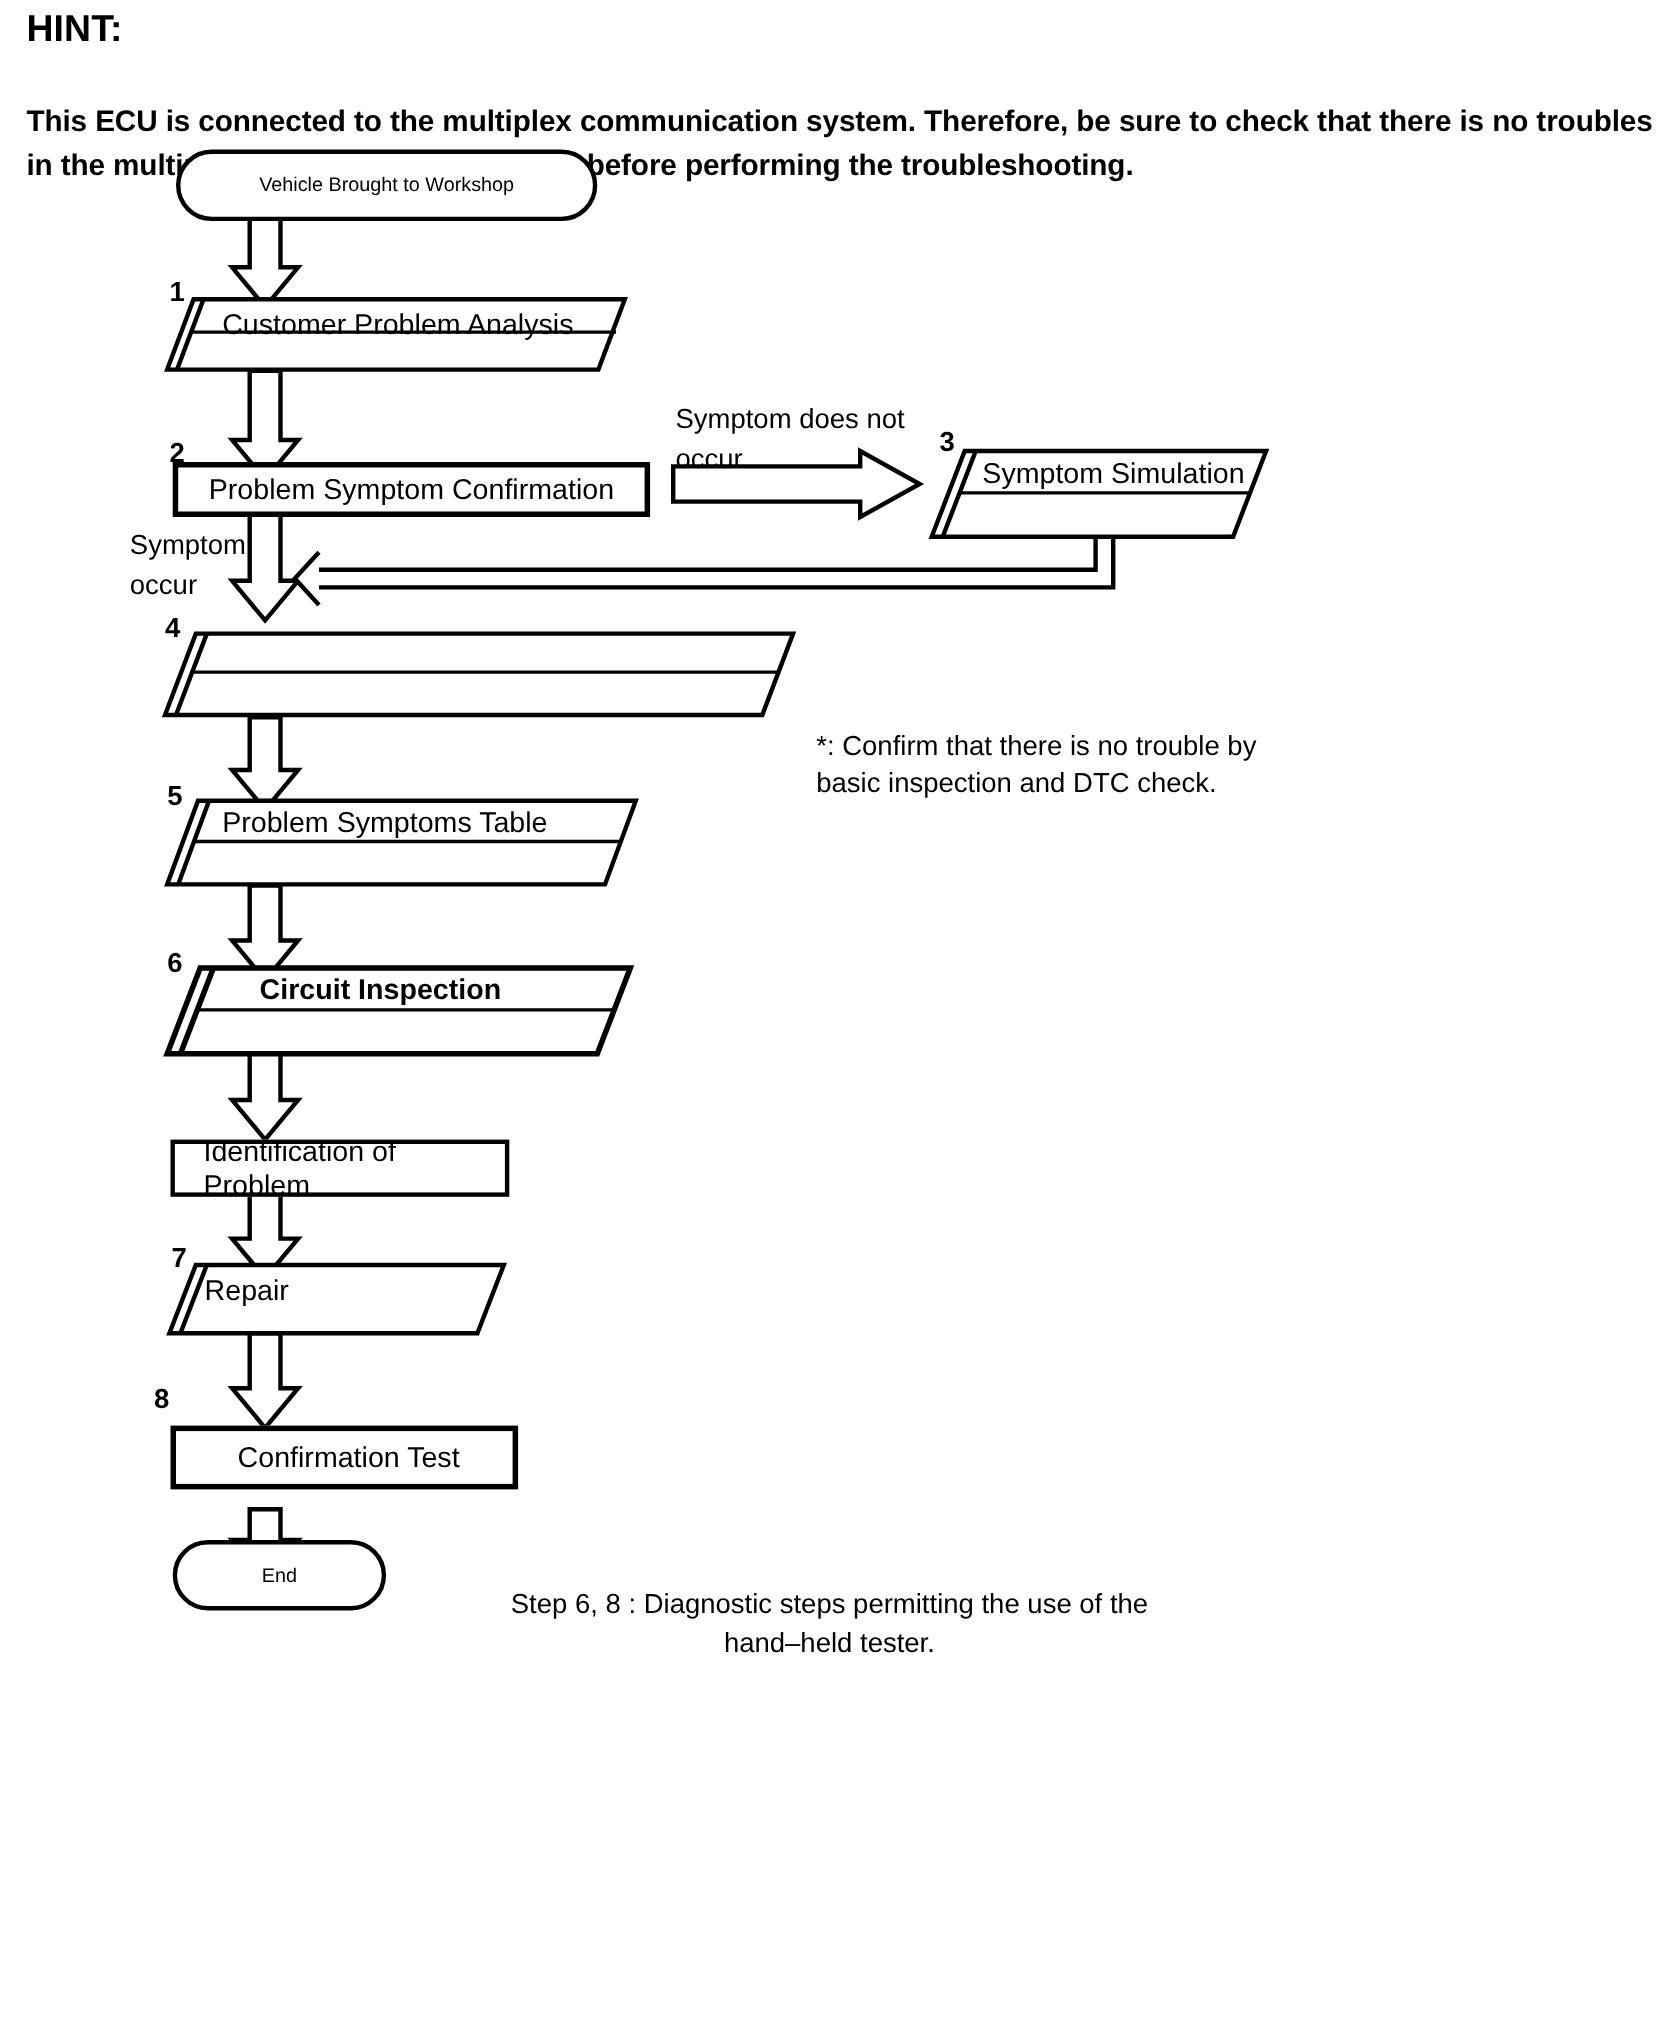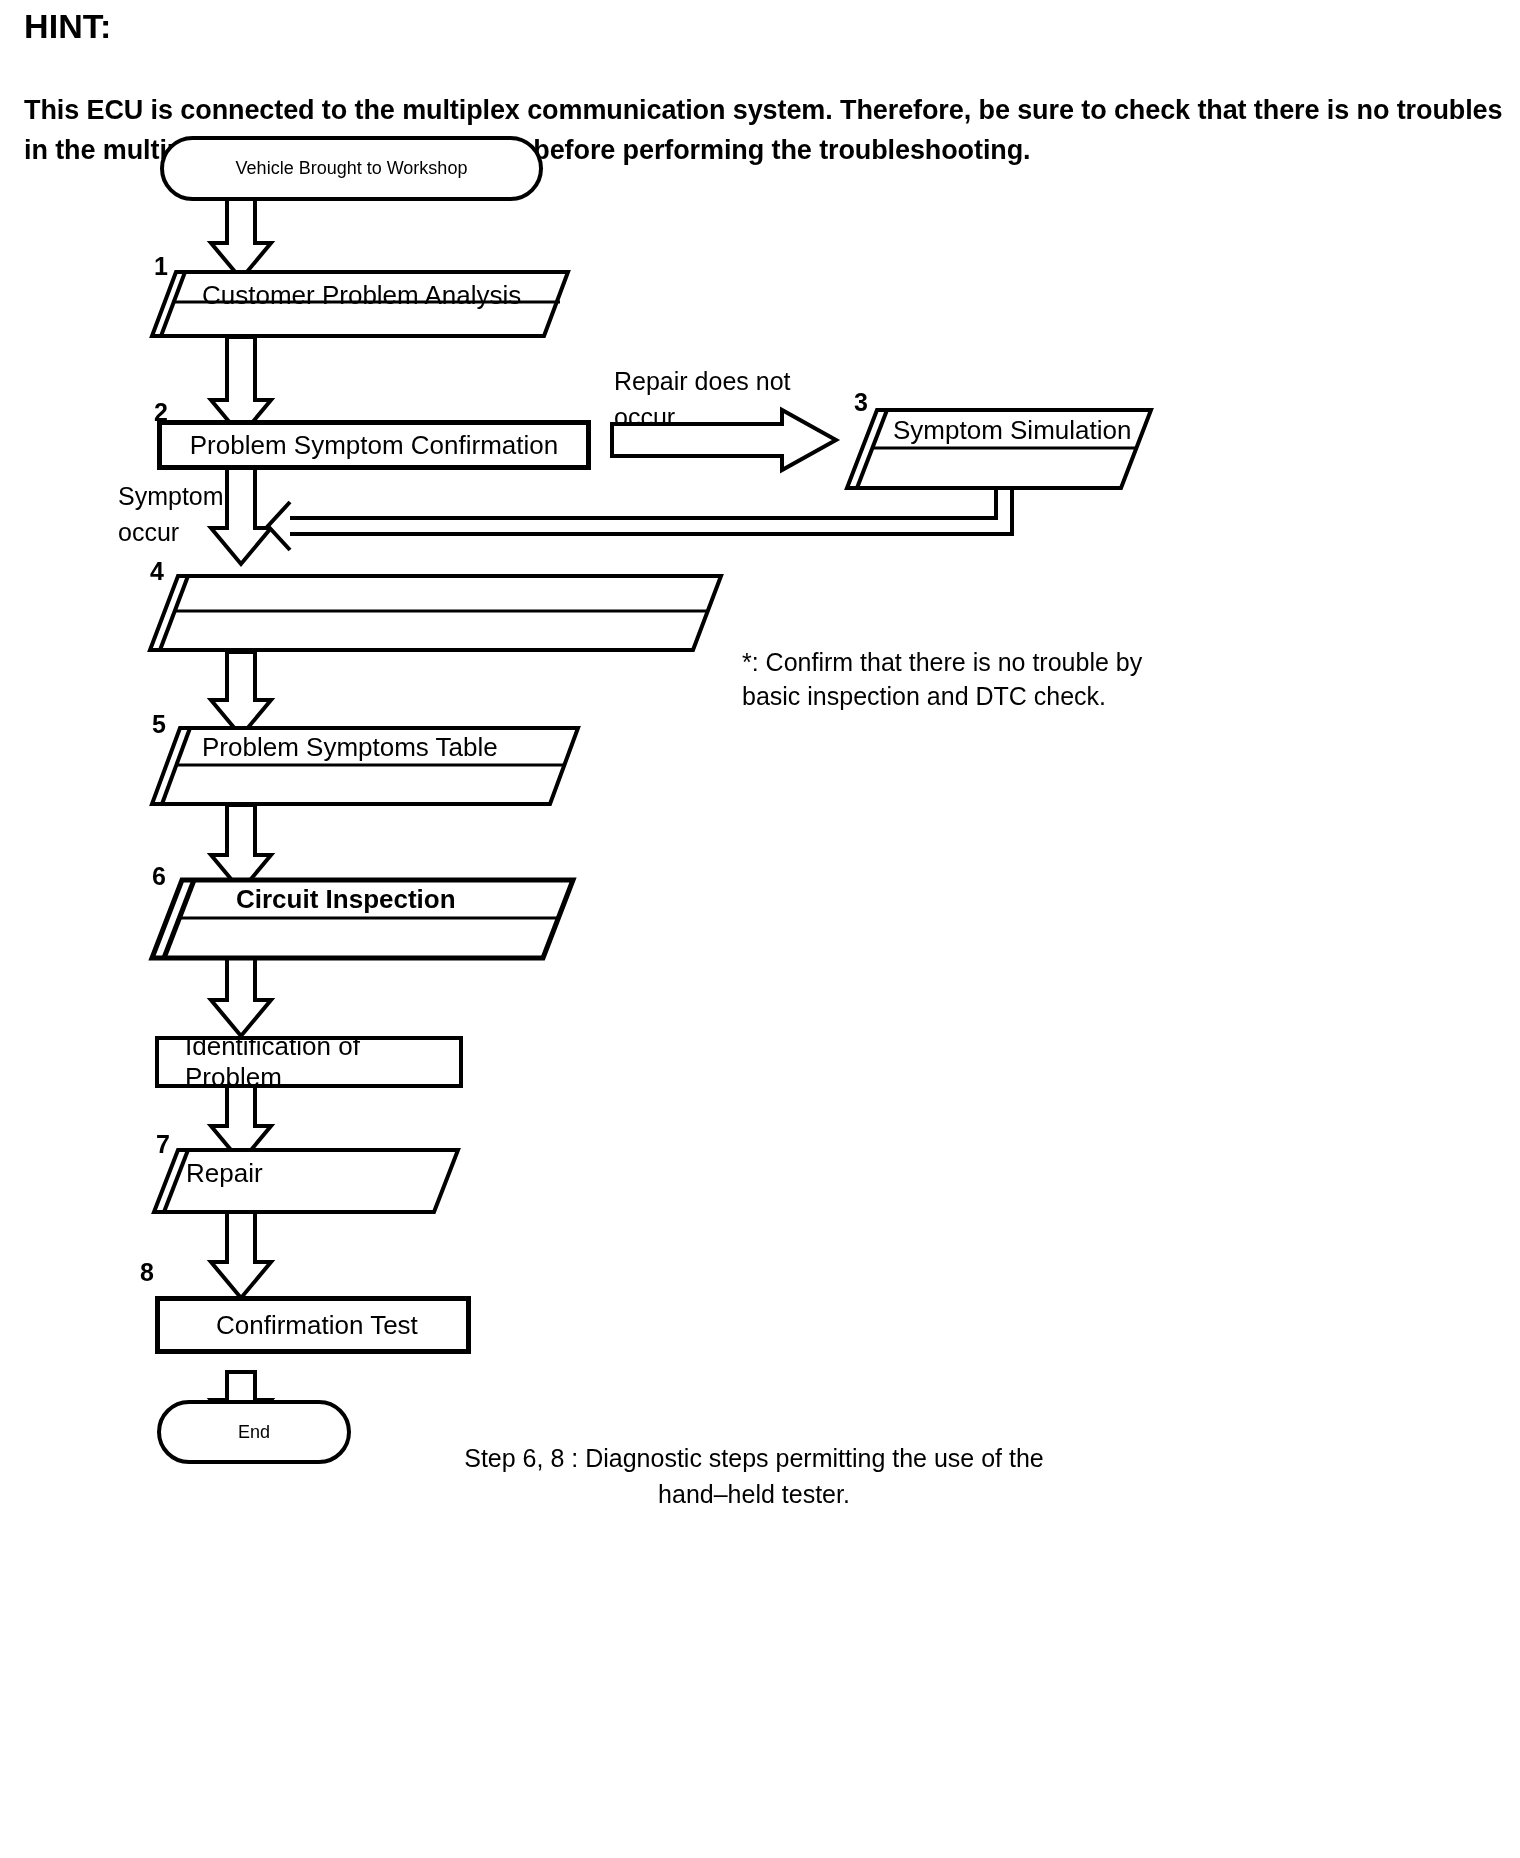--- a/index.html
+++ b/index.html
@@ -39,21 +39,21 @@
   }
   .para .txt.bold{font-weight:700;}
 
   
   .step-no{position:absolute;font-size:25px;font-weight:700;}
 
   
   .layer{position:absolute;left:0;top:0;width:1520px;height:1858px;pointer-events:none;}
   .layer svg{position:absolute;left:0;top:0;}
 
-  .side-note{position:absolute;font-size:25px;line-height:34px;white-space:pre-line;}
+  .side-note{position:absolute;font-size:25px;line-height:34px;white-space:pre-line;margin-top:16px;}
   .caption{position:absolute;font-size:25px;line-height:36px;text-align:center;}
   .edge-label{position:absolute;font-size:25px;line-height:36px;white-space:pre-line;}
 </style>
 </head>
 <body>
 
 <div class="hint">
   <div class="hint-title">HINT:</div>
   <div class="hint-body">This ECU is connected to the multiplex communication system. Therefore, be sure to check that there is no troubles in the multiplex communication system before performing the troubleshooting.</div>
 </div>
@@ -104,21 +104,21 @@
     <line x1="22" y1="32" x2="410" y2="32" stroke="#000" stroke-width="3"></line>
   </svg>
   <span class="txt">Customer Problem Analysis</span>
 </div>
 
 <span class="step-no" style="left:154px;top:398px;">2</span>
 <div class="rect thick center" style="left:157px;top:420px;width:424px;height:40px;">
   <span class="txt">Problem Symptom Confirmation</span>
 </div>
 
-<div class="edge-label" style="left:614px;top:363px;width:260px;">Repair does not
+<div class="edge-label" style="left:614px;top:363px;width:260px;">Symptom does not
 occur</div>
 
 <span class="step-no" style="left:854px;top:388px;">3</span>
 <div class="para" style="left:845px;top:408px;width:308px;height:82px;">
   <svg width="308" height="86" viewBox="0 0 308 86">
     <polygon points="32,2 306,2 276,80 2,80" fill="#fff" stroke="#000" stroke-width="4"></polygon>
     <line x1="42" y1="2" x2="12" y2="80" stroke="#000" stroke-width="4"></line>
     <line x1="27" y1="40" x2="292" y2="40" stroke="#000" stroke-width="3"></line>
   </svg>
   <span class="txt" style="left:48px;top:7px;">Symptom Simulation</span>

